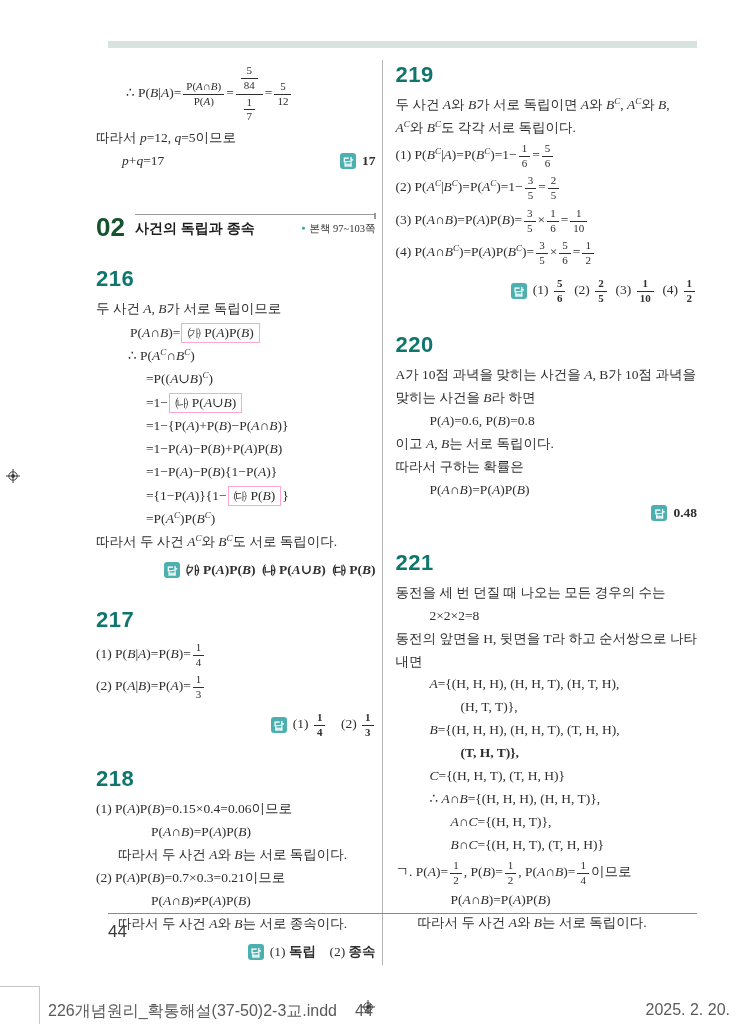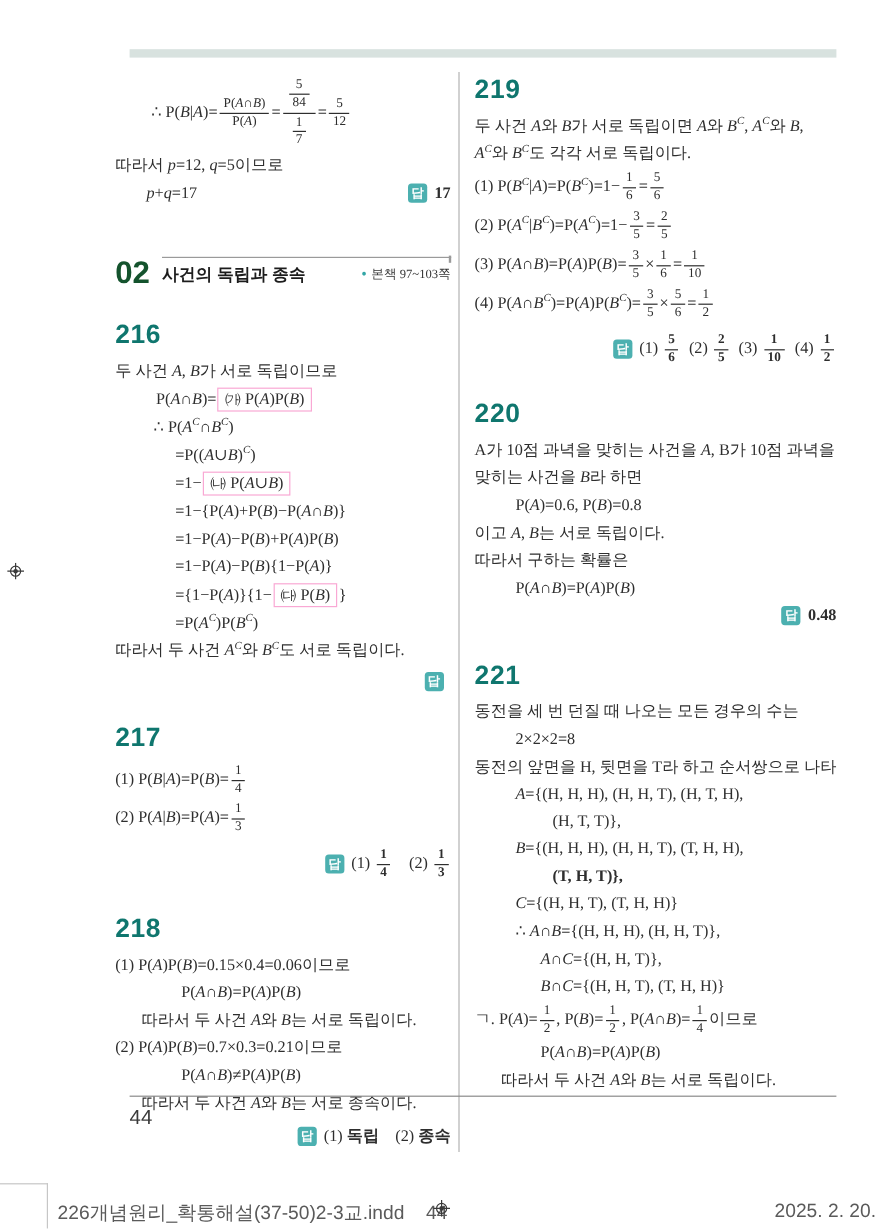--- a/index.html
+++ b/index.html
@@ -84,20 +84,21 @@
           <div class="line" style="padding-left: 50px;">=1−<span class="boxed">㈏ P(<i>A</i>∪<i>B</i>)</span></div>
           <div class="line" style="padding-left: 50px;">=1−{P(<i>A</i>)+P(<i>B</i>)−P(<i>A</i>∩<i>B</i>)}</div>
           <div class="line" style="padding-left: 50px;">=1−P(<i>A</i>)−P(<i>B</i>)+P(<i>A</i>)P(<i>B</i>)</div>
           <div class="line" style="padding-left: 50px;">=1−P(<i>A</i>)−P(<i>B</i>){1−P(<i>A</i>)}</div>
           <div class="line" style="padding-left: 50px;">={1−P(<i>A</i>)}{1−<span class="boxed">㈐ P(<i>B</i>)</span>}</div>
           <div class="line" style="padding-left: 50px;">=P(<i>A</i><sup>C</sup>)P(<i>B</i><sup>C</sup>)</div>
           <div class="line" style="padding-left: 0px;">따라서 두 사건 <i>A</i><sup>C</sup>와 <i>B</i><sup>C</sup>도 서로 독립이다.</div>
           <div class="line mixed ansline">
             <span class="ansr">
               <span class="badge">답</span>
+              <span class="ansc"><b>㈎ P(<i>A</i>)P(<i>B</i>)</b> <b>㈏ P(<i>A</i>∪<i>B</i>)</b> <b>㈐ P(<i>B</i>)</b></span>
             </span>
           </div>
         </section>
         <section class="prob">
           <div class="prob-num">217</div>
           <div class="line" style="padding-left: 0px;">(1) P(<i>B</i>|<i>A</i>)=P(<i>B</i>)=<span class="frac"><span class="fn">1</span><span class="fd">4</span></span></div>
           <div class="line" style="padding-left: 0px;">(2) P(<i>A</i>|<i>B</i>)=P(<i>A</i>)=<span class="frac"><span class="fn">1</span><span class="fd">3</span></span></div>
           <div class="line mixed ansline">
             <span class="ansr">
               <span class="badge">답</span>
@@ -151,20 +152,21 @@
               <span class="badge">답</span>
               <span class="ansc"><b>0.48</b></span>
             </span>
           </div>
         </section>
         <section class="prob">
           <div class="prob-num">221</div>
           <div class="line" style="padding-left: 0px;">동전을 세 번 던질 때 나오는 모든 경우의 수는</div>
           <div class="line" style="padding-left: 34px;">2×2×2=8</div>
           <div class="line" style="padding-left: 0px;">동전의 앞면을 H, 뒷면을 T라 하고 순서쌍으로 나타</div>
+          <div class="line" style="padding-left: 0px;">내면</div>
           <div class="line" style="padding-left: 34px;"><i>A</i>={(H, H, H), (H, H, T), (H, T, H),</div>
           <div class="line" style="padding-left: 65px;">(H, T, T)},</div>
           <div class="line" style="padding-left: 34px;"><i>B</i>={(H, H, H), (H, H, T), (T, H, H),</div>
           <div class="line" style="padding-left: 65px; font-weight: bold;">(T, H, T)},</div>
           <div class="line" style="padding-left: 34px;"><i>C</i>={(H, H, T), (T, H, H)}</div>
           <div class="line" style="padding-left: 34px;">∴ <i>A</i>∩<i>B</i>={(H, H, H), (H, H, T)},</div>
           <div class="line" style="padding-left: 55px;"><i>A</i>∩<i>C</i>={(H, H, T)},</div>
           <div class="line" style="padding-left: 55px;"><i>B</i>∩<i>C</i>={(H, H, T), (T, H, H)}</div>
           <div class="line" style="padding-left: 0px;">ㄱ. P(<i>A</i>)=<span class="frac"><span class="fn">1</span><span class="fd">2</span></span>, P(<i>B</i>)=<span class="frac"><span class="fn">1</span><span class="fd">2</span></span>, P(<i>A</i>∩<i>B</i>)=<span class="frac"><span class="fn">1</span><span class="fd">4</span></span>이므로</div>
           <div class="line" style="padding-left: 55px;">P(<i>A</i>∩<i>B</i>)=P(<i>A</i>)P(<i>B</i>)</div>

